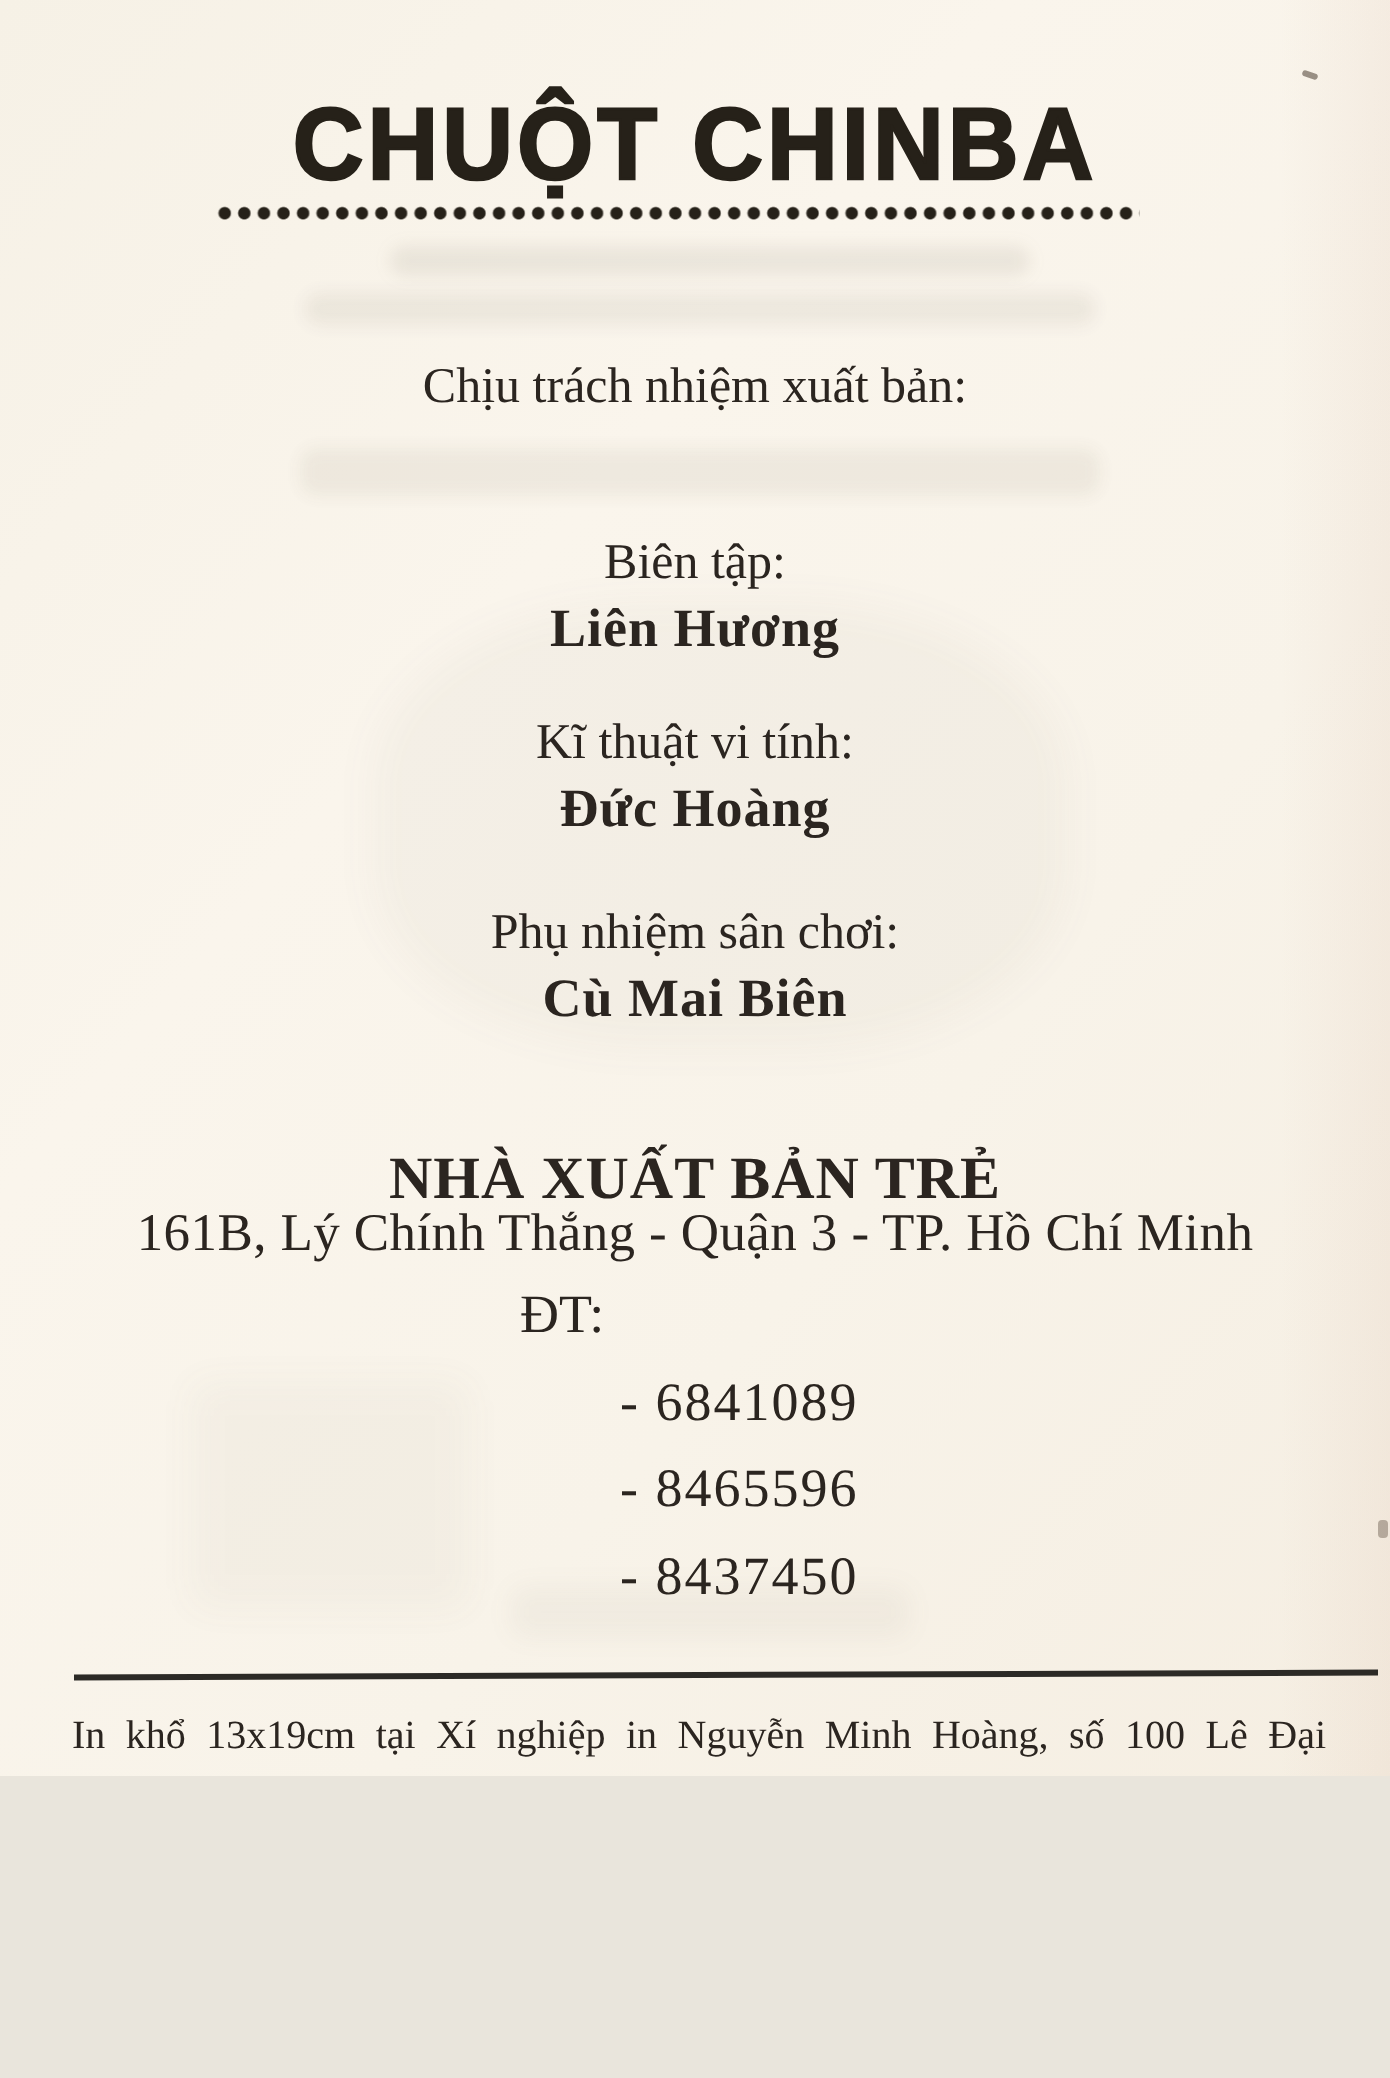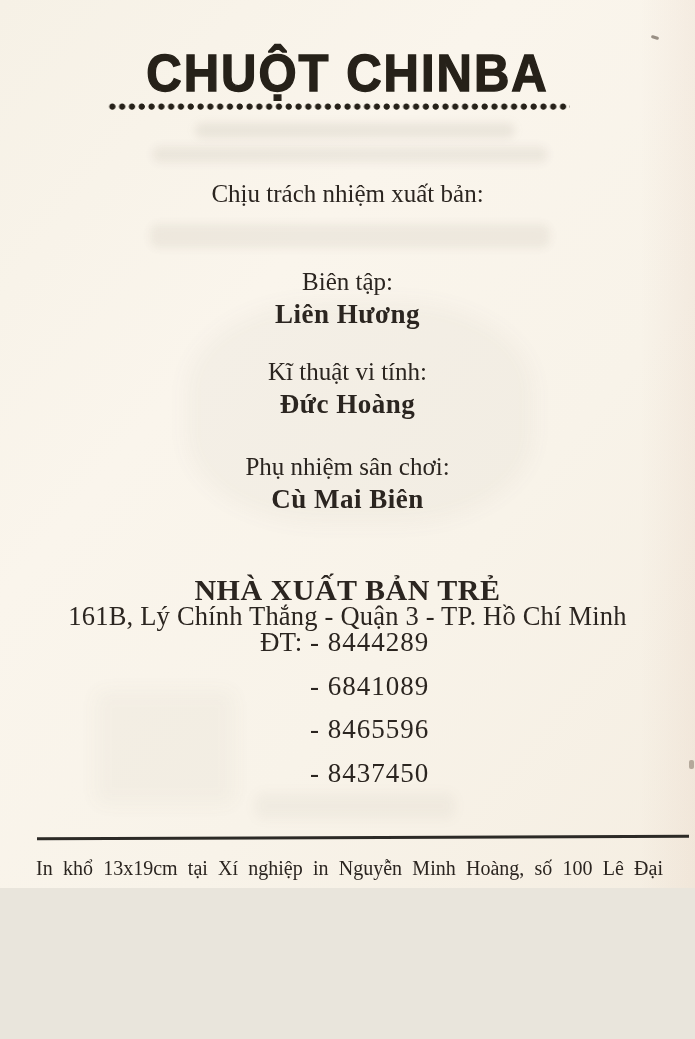--- a/index.html
+++ b/index.html
@@ -74,21 +74,21 @@
   .publisher-name {
     position: absolute; top: 562px; left: 0; width: 100%;
     text-align: center; font-size: 30px; font-weight: bold; letter-spacing: 0.5px; margin-top: 11px;
   }
   .publisher-address {
     position: absolute; top: 601px; left: 0; width: 100%;
     text-align: center; font-size: 26.5px; letter-spacing: 0.2px;
   }
 
   .phones {
-    position: absolute; top: 627px; left: 260px;
+    position: absolute; top: 642px; left: 260px;
     font-size: 27px;
   }
   .phone-line { display: flex; height: 43.5px; align-items: flex-start; }
   .phone-prefix { width: 50px; flex: 0 0 50px; }
   .phone-number { letter-spacing: 1px; }
 
   .rule {
     position: absolute; top: 836px; left: 37px; width: 652px; height: 3px;
     background: #2c2a26; transform: rotate(-0.22deg);
   }
@@ -128,21 +128,20 @@
 
   <div class="role r4">Phụ nhiệm sân chơi:</div>
   <div class="person n4">Cù Mai Biên</div>
 
   <div class="publisher-name">NHÀ XUẤT BẢN TRẺ</div>
   <div class="publisher-address">161B, Lý Chính Thắng - Quận 3 - TP. Hồ Chí Minh</div>
 
   <div class="phones">
     <div class="phone-line">
       <span class="phone-prefix">ĐT:</span>
-      <span class="phone-number">- 8444289</span>
     </div>
     <div class="phone-line">
       <span class="phone-prefix"></span>
       <span class="phone-number">- 6841089</span>
     </div>
     <div class="phone-line">
       <span class="phone-prefix"></span>
       <span class="phone-number">- 8465596</span>
     </div>
     <div class="phone-line">

